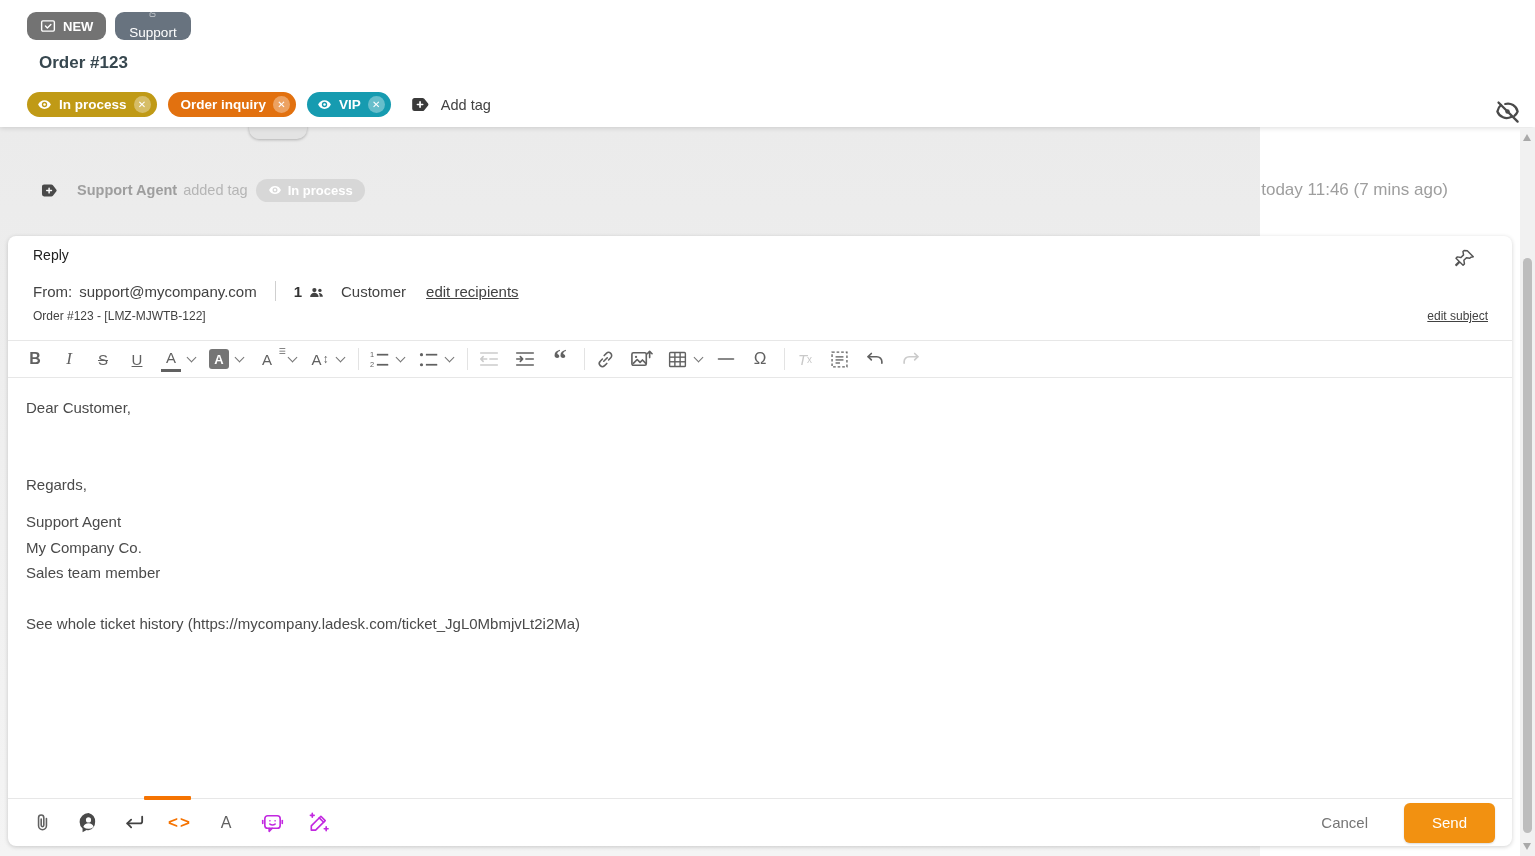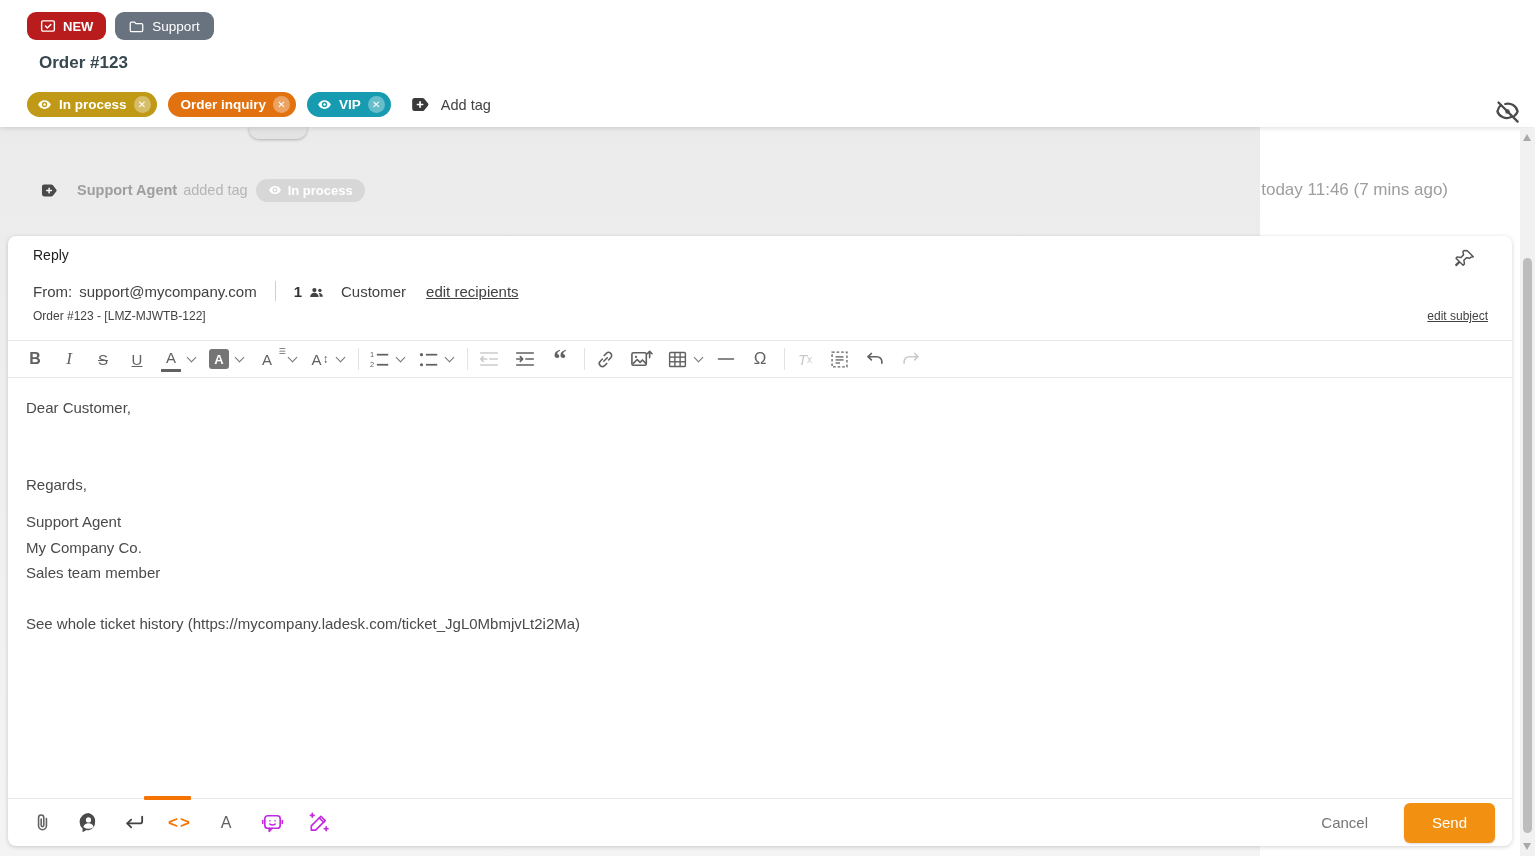--- a/index.html
+++ b/index.html
@@ -87,26 +87,26 @@
   .spacer { flex:1; }
   .cancel-btn { font-size:15px; color:#757575; margin-right:36px; cursor:pointer; }
   .send-btn { width:91px; height:40px; background:#f29111; border:none; border-radius:6px;
               color:#fff; font-size:15px; font-weight:500; cursor:pointer;
               font-family:"Liberation Sans",sans-serif; box-shadow:0 1px 2px rgba(0,0,0,.15); }
 
   
   .hdr { position:absolute; left:0; top:0; width:1535px; height:127px; background:#fff;
          box-shadow:0 1px 5px rgba(0,0,0,.14); }
   .hdr-btns { position:absolute; left:27px; top:12px; display:flex; gap:9px; }
-  .btn-new { background:#b91c1c; color:#fff; font-size:13px; font-weight:700;
+  .btn-new { background:#737373; color:#fff; font-size:13px; font-weight:700;
              height:28px; padding:0 13px; border-radius:9px; display:inline-flex;
              align-items:center; gap:7px; cursor:pointer; }
   .btn-dept { background:#68737f; color:#fff; font-size:13.5px; font-weight:500;
               height:28px; padding:0 14px; border-radius:9px; display:inline-flex;
-              align-items:center; gap:8px; cursor:pointer; }
+              align-items:center; gap:8px; cursor:pointer;flex-direction:column; }
   .t-title { position:absolute; left:27px; top:53px; font-size:17px; font-weight:700; color:#37474f;margin-left:12px; }
   .tags-row { position:absolute; left:27px; top:92px; display:flex; align-items:center; gap:11px; }
   .tag { height:25px; border-radius:13px; padding:0 6px 0 10px; display:inline-flex;
          align-items:center; gap:7px; color:#fff; font-size:13.5px; font-weight:700; cursor:pointer; }
   .tag-yellow { background:#c09a16; }
   .tag-orange { background:#e2710f; }
   .tag-teal   { background:#169bb0; }
   .tag-x { width:17px; height:17px; border-radius:50%; background:rgba(255,255,255,.35);
            display:flex; align-items:center; justify-content:center; font-size:10px;
            font-weight:400; cursor:pointer; }

